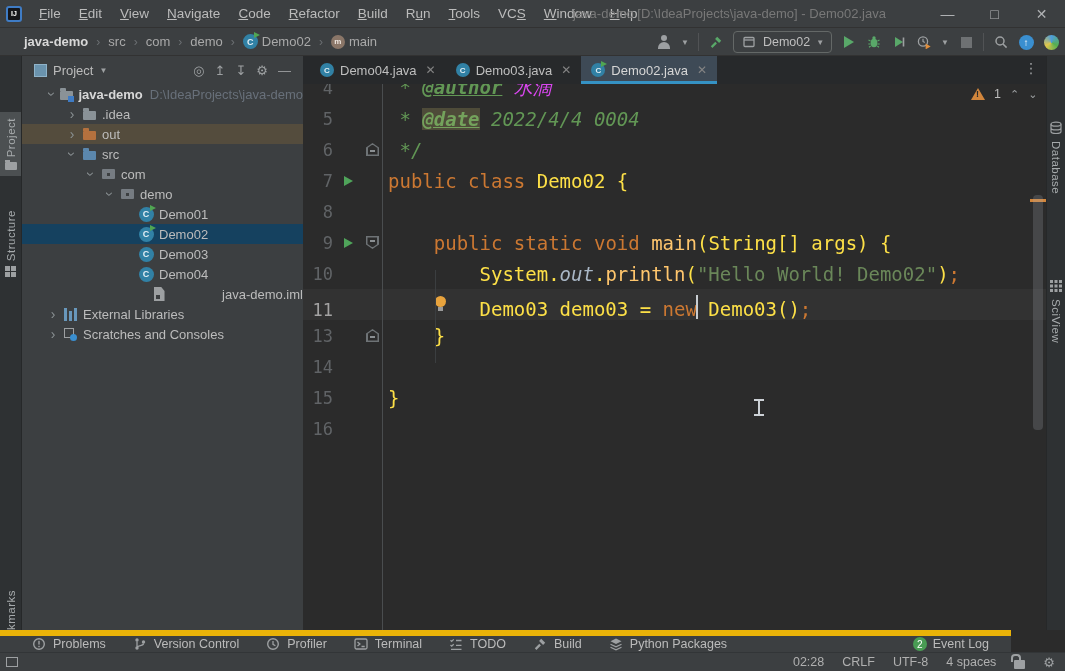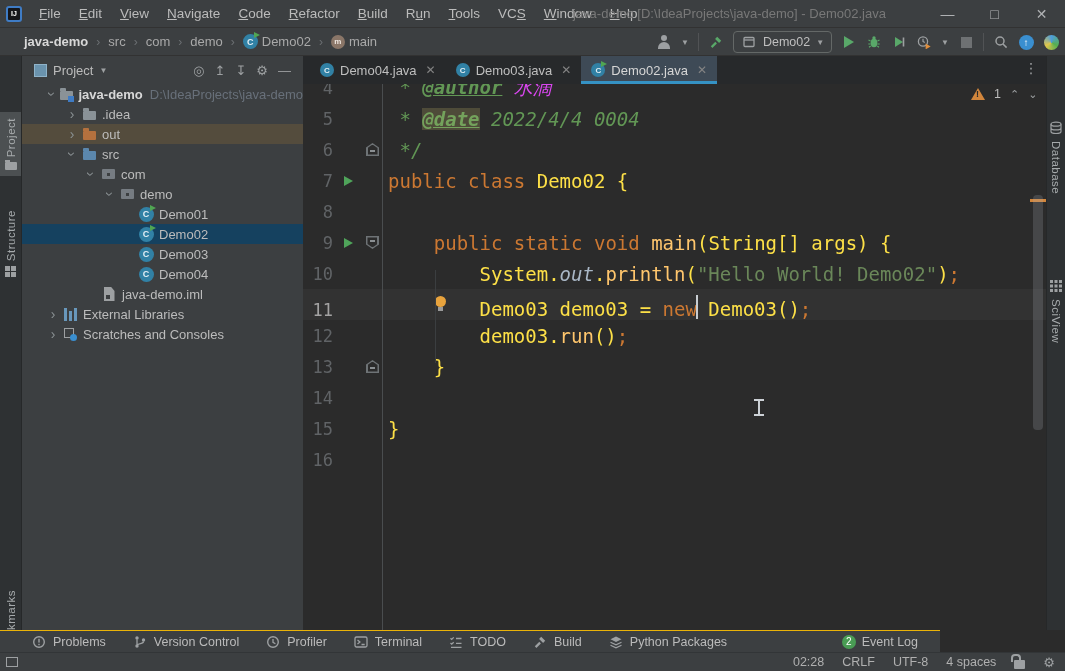--- a/index.html
+++ b/index.html
@@ -128,22 +128,22 @@
   .inspection{position:absolute;left:668px;top:3px;display:flex;align-items:center;gap:9px;font-size:12.5px;color:#bbb;}
   .warn-tri{width:0;height:0;border-left:7px solid transparent;border-right:7px solid transparent;border-bottom:12px solid #d2863c;position:relative;}
   .warn-tri::after{content:"!";position:absolute;left:-2px;top:1px;color:#2b2b2b;font-size:9px;font-weight:bold;}
   .insp-chev{color:#9da0a2;font-size:11px;}
   .scroll-thumb{position:absolute;left:730px;top:111px;width:10px;height:235px;background:rgba(170,175,180,0.22);border-radius:4px;}
   .stripe-mark{position:absolute;left:727px;top:115px;width:16px;height:3px;background:#d2863c;}
   .ibeam{position:absolute;left:449px;top:314px;width:14px;height:20px;}
   .ibeam::before{content:"";position:absolute;left:6px;top:2px;width:2px;height:16px;background:#ccd1d6;}
   .ibeam::after{content:"";position:absolute;left:2px;top:1px;width:10px;height:2px;background:#ccd1d6;box-shadow:0 15px 0 #ccd1d6;}
   
-  .bottombar{position:absolute;left:0;top:630px;width:940px;height:22px;background:#3c3f41;
-             border-top:1px solid #eab308;box-sizing:border-box;display:flex;align-items:center;font-size:12.5px;color:#bbb;}
+  .bottombar{position:absolute;left:0;top:630px;width:1011px;height:22px;background:#3c3f41;
+             border-top:6px solid #eab308;box-sizing:border-box;display:flex;align-items:center;font-size:12.5px;color:#bbb;}
   .bb-item{display:flex;align-items:center;gap:6px;padding:0 13px;height:100%;}
   .bb-item:first-child{margin-left:18px;}
   .eventlog{position:absolute;right:22px;top:0;height:100%;display:flex;align-items:center;gap:6px;font-size:12.5px;color:#bbb;}
   .badge{width:14px;height:14px;border-radius:50%;background:#499c54;color:#fff;font-size:10px;display:flex;align-items:center;justify-content:center;}
   .statusbar{position:absolute;left:0;top:652px;width:1065px;height:19px;background:#3c3f41;
              border-top:1px solid #323537;box-sizing:border-box;display:flex;align-items:center;font-size:12.5px;color:#b0b0b0;}
   .sb-ico{width:12px;height:10px;border:1.5px solid #9da0a2;box-sizing:border-box;margin:0 8px 0 6px;position:relative;}
   .sb-right{position:absolute;right:10px;display:flex;align-items:center;gap:18px;}
   .lock{position:relative;width:11px;height:9px;background:#9da0a2;border-radius:1px;margin-top:4px;}
   .lock::before{content:"";position:absolute;left:-3px;top:-6px;width:6px;height:6px;border:2px solid #9da0a2;border-bottom:none;border-radius:4px 4px 0 0;}
@@ -410,21 +410,21 @@
           </span>
           <span class="tr-label">Demo03</span>
         </div>
         <div class="tree-row" style="padding-left: 100px;">
           <span class="tr-chev"></span>
           <span class="tr-ico">
             <span class="cls">C</span>
           </span>
           <span class="tr-label">Demo04</span>
         </div>
-        <div class="tree-row" style="padding-left: 63px;">
+        <div class="tree-row" style="padding-left: 63px; justify-content: space-between;">
           <span class="tr-chev"></span>
           <span class="tr-ico">
             <span class="filei"></span>
           </span>
           <span class="tr-label">java-demo.iml</span>
         </div>
         <div class="tree-row" style="padding-left: 24px;">
           <span class="tr-chev">›</span>
           <span class="tr-ico">
             <span class="libs">
@@ -469,21 +469,20 @@
     <div class="editor-body">
       <div id="code">
           <div class="crow"><span class="lnum">4</span><span class="gic"></span><span class="gfold"></span><span class="ctext"><span class="s-c"> * </span><span class="s-tag">@author</span><span class="s-c"> </span><span class="s-g">水滴</span></span></div>
           <div class="crow"><span class="lnum">5</span><span class="gic"></span><span class="gfold"></span><span class="ctext"><span class="s-c"> * </span><span class="s-taghl">@date</span><span class="s-c"> 2022/4/4 0004</span></span></div>
           <div class="crow"><span class="lnum">6</span><span class="gic"></span><span class="gfold"><span class="foldmark"><i></i><b></b><u></u></span></span><span class="ctext"><span class="s-c"> */</span></span></div>
           <div class="crow"><span class="lnum">7</span><span class="gic"><span class="runarrow"></span></span><span class="gfold"></span><span class="ctext"><span class="s-k">public</span><span class="s-t"> </span><span class="s-k">class</span><span class="s-t"> Demo02 {</span></span></div>
           <div class="crow"><span class="lnum">8</span><span class="gic"></span><span class="gfold"></span><span class="ctext"></span></div>
           <div class="crow"><span class="lnum">9</span><span class="gic"><span class="runarrow"></span></span><span class="gfold"><span class="foldmark down"><i></i><b></b><u></u></span></span><span class="ctext"><span class="s-t">    </span><span class="s-k">public</span><span class="s-t"> </span><span class="s-k">static</span><span class="s-t"> </span><span class="s-k">void</span><span class="s-t"> </span><span class="s-m">main</span><span class="s-t">(String[] args) {</span></span></div>
           <div class="crow"><span class="lnum">10</span><span class="gic"></span><span class="gfold"></span><span class="ctext"><span class="s-t">        System.</span><span class="s-f">out</span><span class="s-t">.</span><span class="s-m">println</span><span class="s-t">(</span><span class="s-s">"Hello World! Demo02"</span><span class="s-t">)</span><span class="s-x">;</span></span></div>
           <div class="crow cur"><span class="lnum">11</span><span class="gic"></span><span class="gfold"></span><span class="ctext"><span class="s-t">        Demo03 demo03 = </span><span class="s-k">new</span><span class="caret"></span><span class="s-t"> Demo03()</span><span class="s-x">;</span></span><span class="bulb"></span></div>
-          <div class="crow"><span class="lnum">12</span><span class="gic"></span><span class="gfold"></span><span class="ctext"><span class="s-t">        demo03.</span><span class="s-m">run</span><span class="s-t">()</span><span class="s-x">;</span></span></div>
           <div class="crow"><span class="lnum">13</span><span class="gic"></span><span class="gfold"><span class="foldmark"><i></i><b></b><u></u></span></span><span class="ctext"><span class="s-t">    }</span></span></div>
           <div class="crow"><span class="lnum">14</span><span class="gic"></span><span class="gfold"></span><span class="ctext"></span></div>
           <div class="crow"><span class="lnum">15</span><span class="gic"></span><span class="gfold"></span><span class="ctext"><span class="s-t">}</span></span></div>
           <div class="crow"><span class="lnum">16</span><span class="gic"></span><span class="gfold"></span><span class="ctext"></span></div>
         </div>
       <div class="gutter-sep"></div>
       <div class="indent-guide" style="top:186px;height:93px;"></div>
       <div class="inspection">
         <span class="warn-tri"></span>
         <span>1</span>

